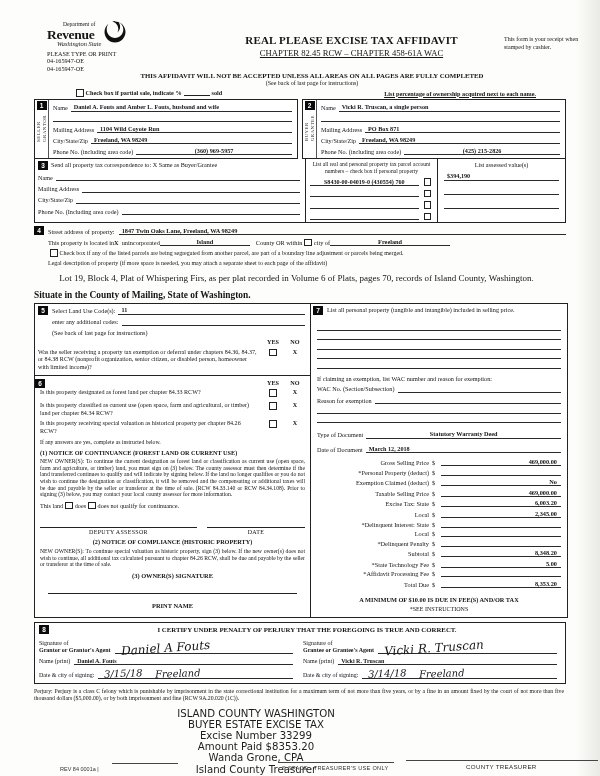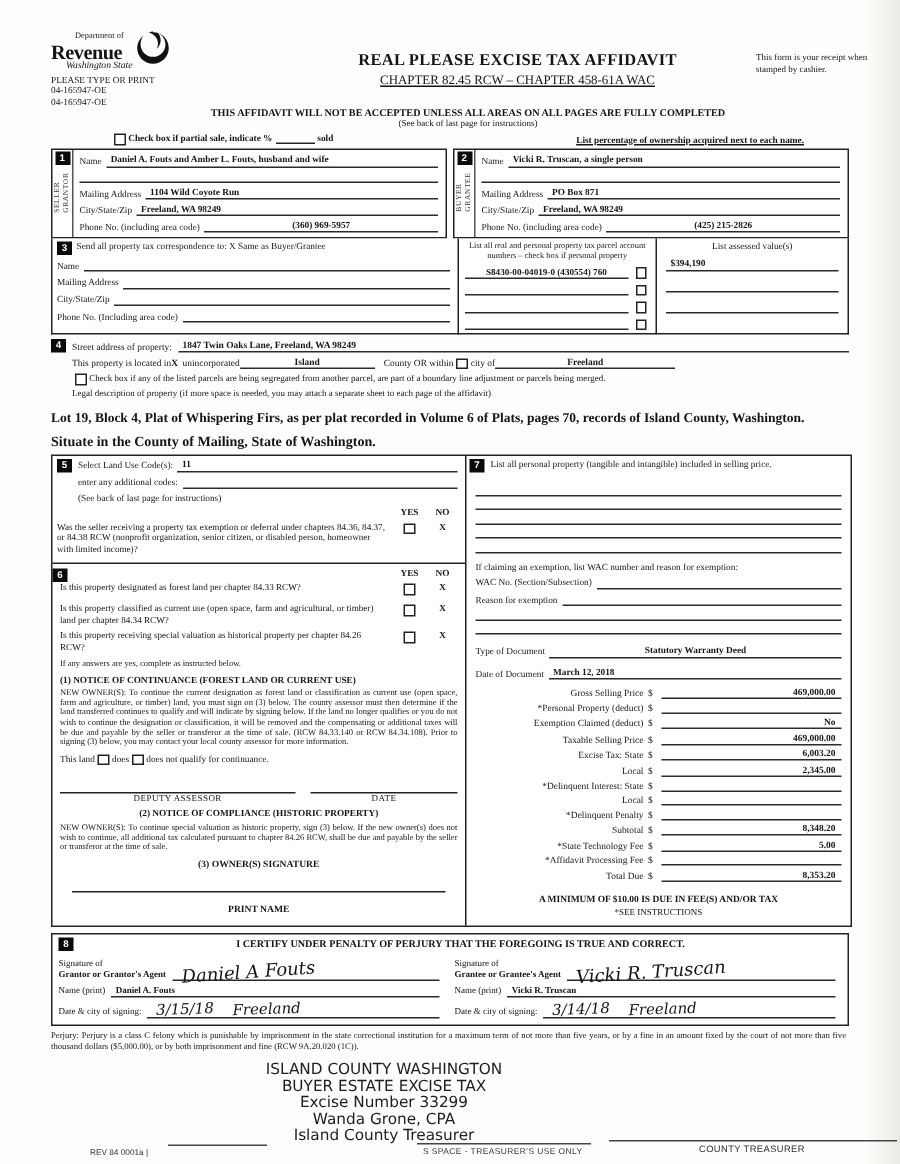--- a/index.html
+++ b/index.html
@@ -7,21 +7,21 @@
     position:relative; width:600px; height:776px; margin:0 auto;
     background:linear-gradient(to right,#fdfdfb 0 576px,#e9e9e5 600px);
     font-family:"Liberation Serif",serif; color:#151515; overflow:hidden;
     box-sizing:border-box; padding:22px 10px 0 34px;
   }
   .b{font-weight:bold;}
   .center{text-align:center;}
   .content{width:532px;}
   
   .hdr{display:flex; align-items:flex-start; height:54px;}
-  .hdr-left{width:152px; font-size:6.2px; line-height:1.25;}
+  .hdr-left{width:152px; font-size:6.2px; line-height:1.25;margin-left:13px;}
   .logo-row{display:flex; align-items:flex-start;}
   .logo-txt{line-height:1;}
   .logo-dept{font-size:5.6px; padding-left:16px;}
   .logo-rev{font-size:13.5px; font-weight:bold; letter-spacing:-0.3px;}
   .logo-state{font-size:6.4px; font-style:italic; padding-left:10px;}
   .logo-swirl{margin-left:2px; margin-top:-2px;}
   .hdr-codes{margin-top:2px;}
   .hdr-center{flex:1; text-align:center; padding-top:12px;}
   .title{font-size:11px; font-weight:bold; letter-spacing:0.2px;}
   .subtitle{font-size:8.6px; margin-top:2px;text-decoration:underline;}
@@ -58,21 +58,21 @@
   .parcelcol{width:132px; border:1px solid #222; border-left:none; border-top:none; box-sizing:border-box; padding:2px 4px; background:#fff;}
   .parcel-head{font-size:5.6px; text-align:center; line-height:1.15;}
   .prow{display:flex; align-items:flex-end; margin-top:3.6px;}
   .prow .fill{margin-right:3px;}
   .pnum{font-size:6.1px; font-weight:bold; white-space:nowrap;}
   .assessed{flex:1; border:1px solid #222; border-left:none; border-top:none; box-sizing:border-box; padding:2px 6px; background:#fff;}
   .assessed-head{font-size:6.2px; text-align:center;}
   
   .sec4{margin-top:3px; font-size:6.3px;}
   .s4row{display:flex; align-items:flex-end; margin-top:3px;}
-  .legal{font-size:9px; font-weight:bold; line-height:1.25; margin-top:7px; width:525px;}
+  .legal{font-size:9px; font-weight:normal; line-height:1.25; margin-top:7px; width:525px;text-align:center;}
   .situate{font-size:9.4px; font-weight:bold; margin-top:6px;}
   
   .cols{display:flex; width:532px; margin-top:3px; border:1px solid #222; background:#fff;}
   .colL{width:276px; border-right:1px solid #222; box-sizing:border-box;}
   .colR{flex:1; box-sizing:border-box; padding:2px 6px 4px 6px;}
   .sec5{border-bottom:1px solid #222; padding:2px 5px 4px 3px; position:relative;}
   .sec5-head{display:flex; align-items:flex-start;}
   .sec5-head .numbox{margin-right:4px;}
   .sec6{padding:1px 5px 4px 5px;}
   .qhead{display:flex; font-size:6.2px; font-weight:bold; margin-top:2px;}
@@ -614,20 +614,21 @@
     </div>
   </div>
 
   <div class="perjury">Perjury:  Perjury is a class C felony which is punishable by imprisonment in the state correctional institution for a maximum term of not more than five years, or by a fine in an amount fixed by the court of not more than five thousand dollars ($5,000.00), or by both imprisonment and fine (RCW 9A.20.020 (1C)).</div>
 
   <div class="footer">
     <div class="stamp">
       <div>ISLAND COUNTY WASHINGTON</div>
       <div>BUYER ESTATE EXCISE TAX</div>
       <div>Excise Number 33299</div>
+      <div>Amount Paid $8353.20</div>
       <div>Wanda Grone, CPA</div>
       <div>Island County Treasurer</div>
     </div>
     <div class="hline hl1"></div>
     <div class="hline hl2"></div>
     <div class="hline hl3"></div>
     <div class="rev">REV 84 0001a |</div>
     <div class="tspace">S SPACE - TREASURER'S USE ONLY</div>
     <div class="ctreas">COUNTY TREASURER</div>
   </div>

